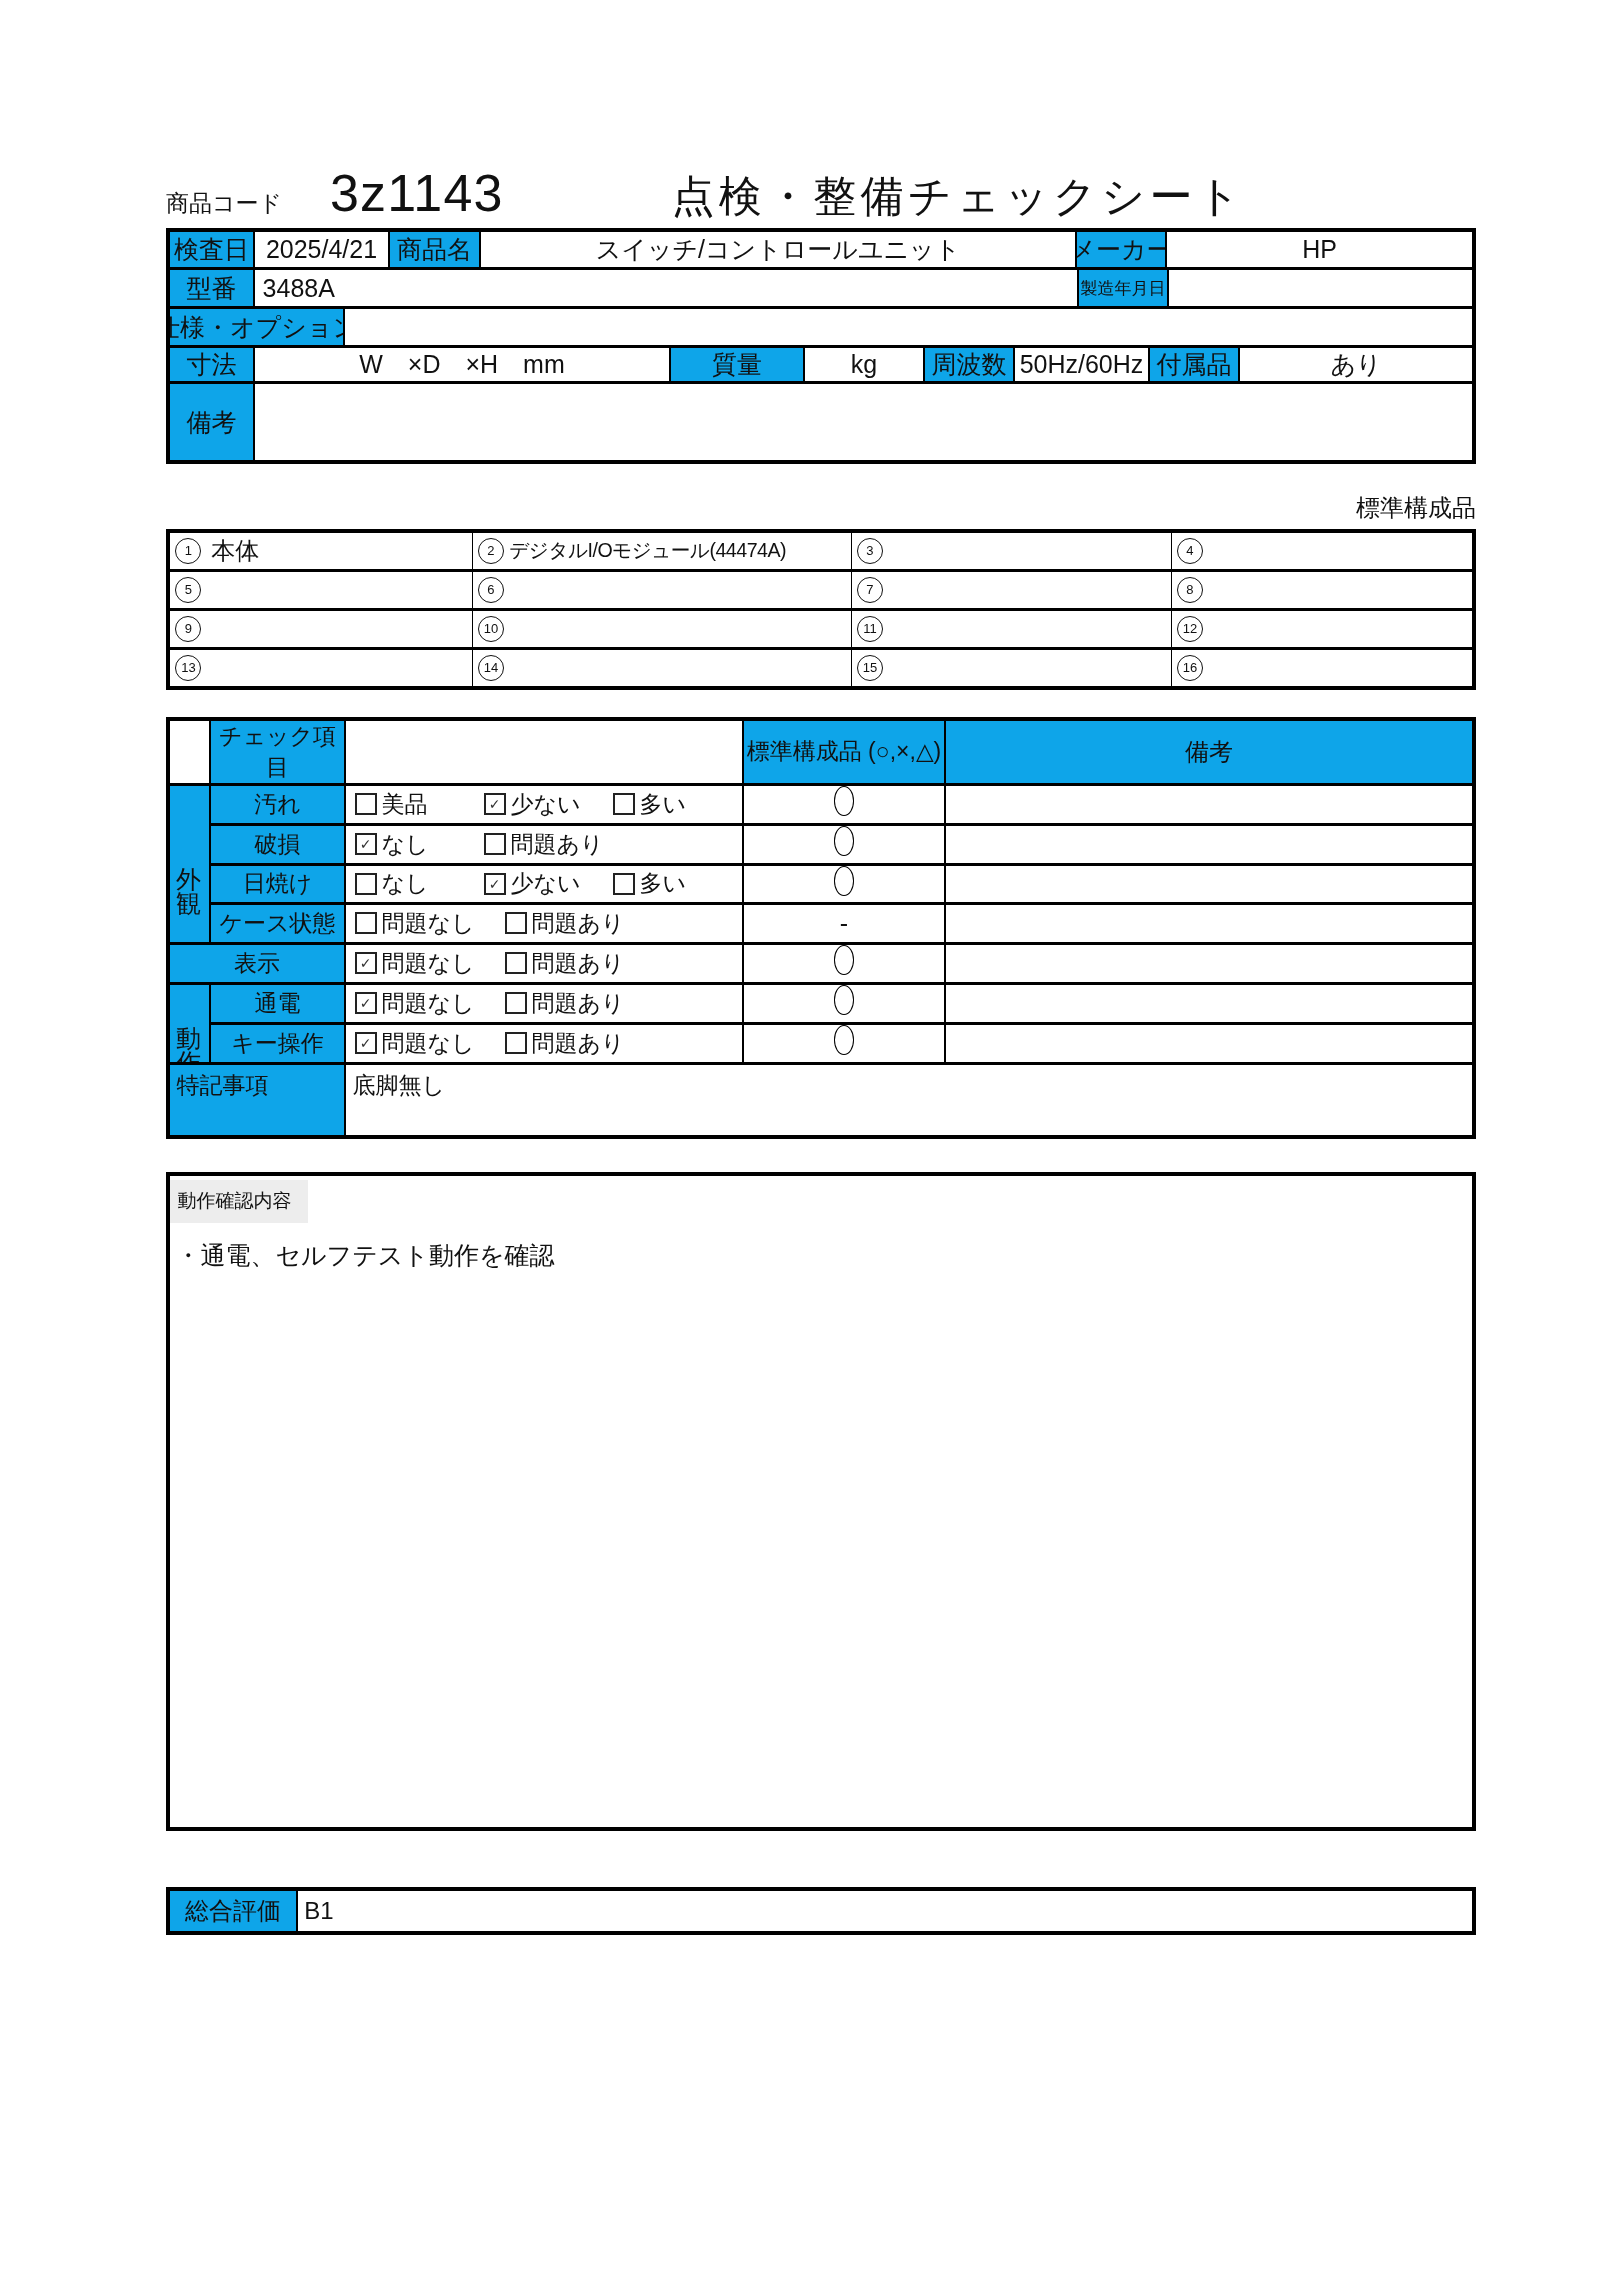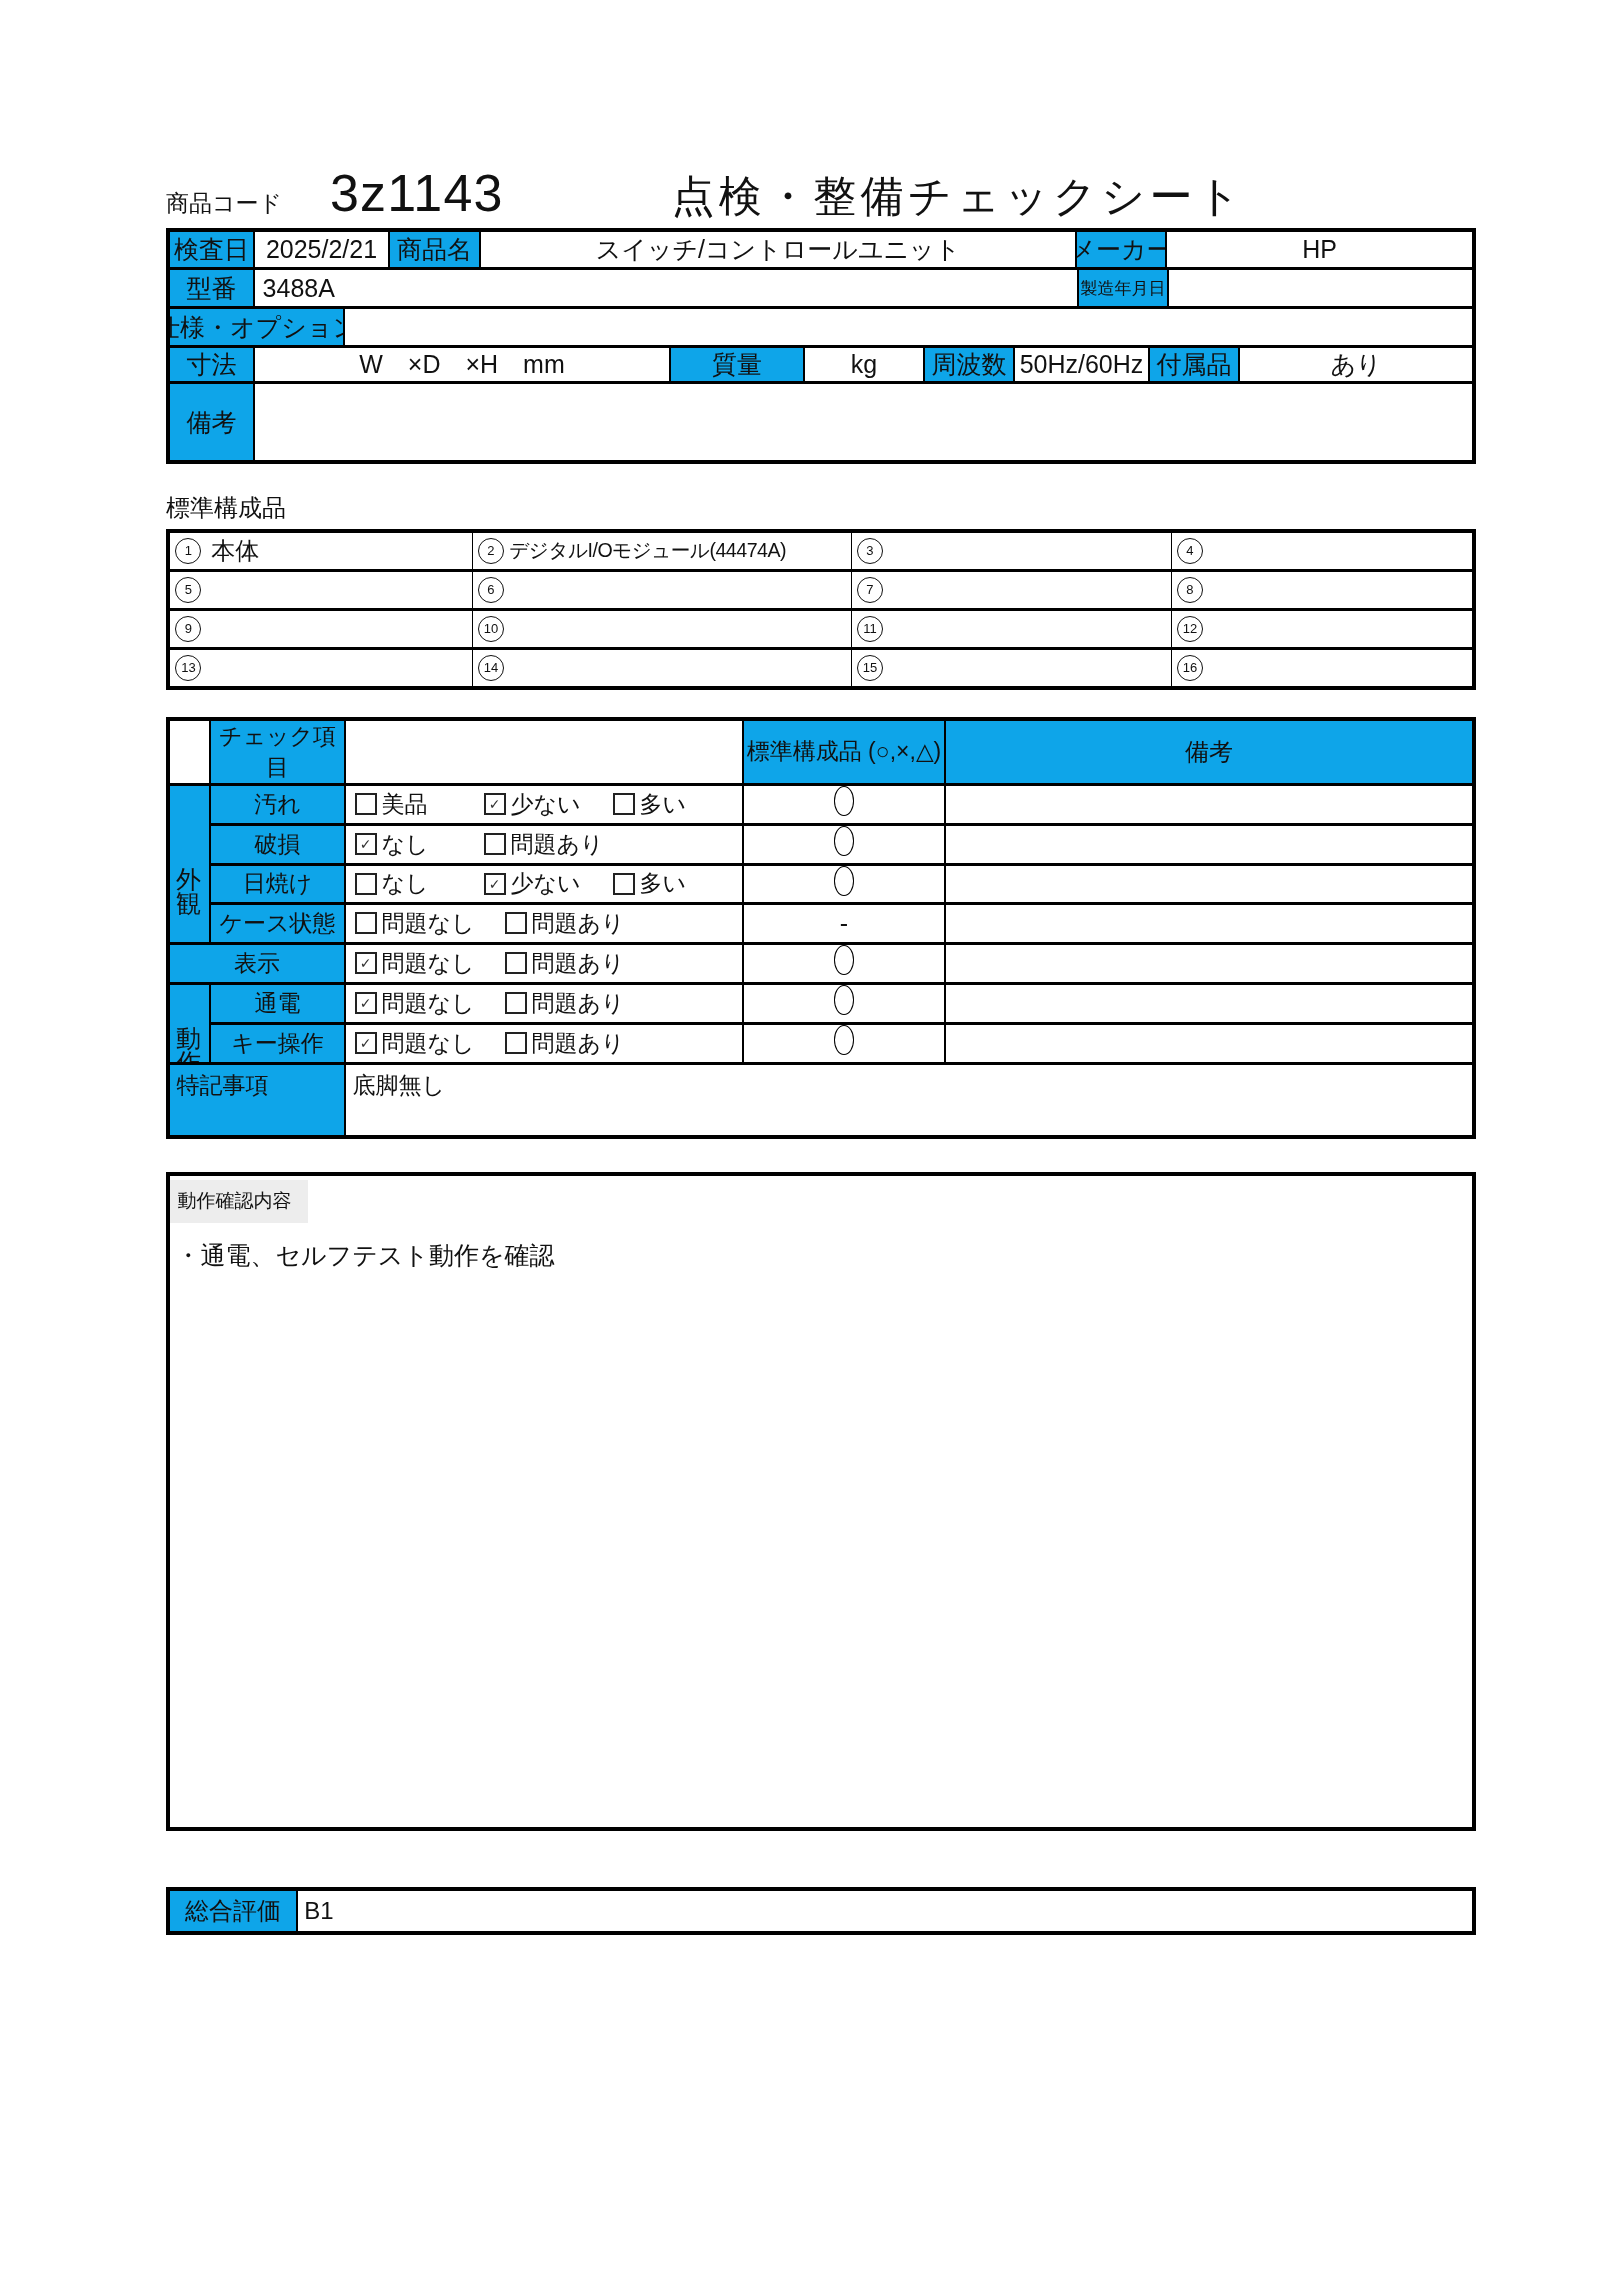--- a/index.html
+++ b/index.html
@@ -26,21 +26,21 @@
   .r1 .icell { height:35px; }
   .r2 .icell { height:36px; }
   .r3 .icell { height:36px; }
   .r4 .icell { height:33px; }
   .r5 .icell { height:76px; }
   .left { justify-content:flex-start; padding-left:7.6px; }
   .fs32 { font-size:17px; }
   .grow { flex:1 1 auto; }
 
   
-  .sec-label { font-size:24px; margin-top:28px; }
+  .sec-label { font-size:24px; margin-top:28px;text-align:right; }
 
   
   table.comp { border-collapse:collapse; table-layout:fixed; width:1310px; margin-top:4.3px;
                border:4.9px solid #000; }
   table.comp td { border:1.6px solid #000; border-top-width:3.8px; border-bottom-width:3.8px;
                   height:36px; padding:0 5.4px; font-size:24px; white-space:nowrap; overflow:hidden; }
   .cnum { display:inline-flex; align-items:center; justify-content:center; vertical-align:middle;
           width:24px; height:24px; border:1.6px solid #111; border-radius:50%;
           font-size:13px; flex:0 0 auto; }
   .clabel { margin-left:9.8px; vertical-align:middle; }
@@ -97,21 +97,21 @@
 
     <div class="hdr">
       <span class="code-label">商品コード</span>
       <span class="code-value">3z1143</span>
       <span class="sheet-title">点検・整備チェックシート</span>
     </div>
 
     <div class="itable">
       <div class="irow r1">
         <div class="icell grey" style="width:83px">検査日</div>
-        <div class="icell" style="width:135px">2025/2/21</div>
+        <div class="icell" style="width:135px">2025/4/21</div>
         <div class="icell grey" style="width:91px">商品名</div>
         <div class="icell" style="width:596px">スイッチ/コントロールユニット</div>
         <div class="icell grey" style="width:90px">メーカー</div>
         <div class="icell grow">HP</div>
       </div>
       <div class="irow r2">
         <div class="icell grey" style="width:83px">型番</div>
         <div class="icell left" style="width:824px">3488A</div>
         <div class="icell grey fs32" style="width:90px">製造年月日</div>
         <div class="icell grow"></div>

